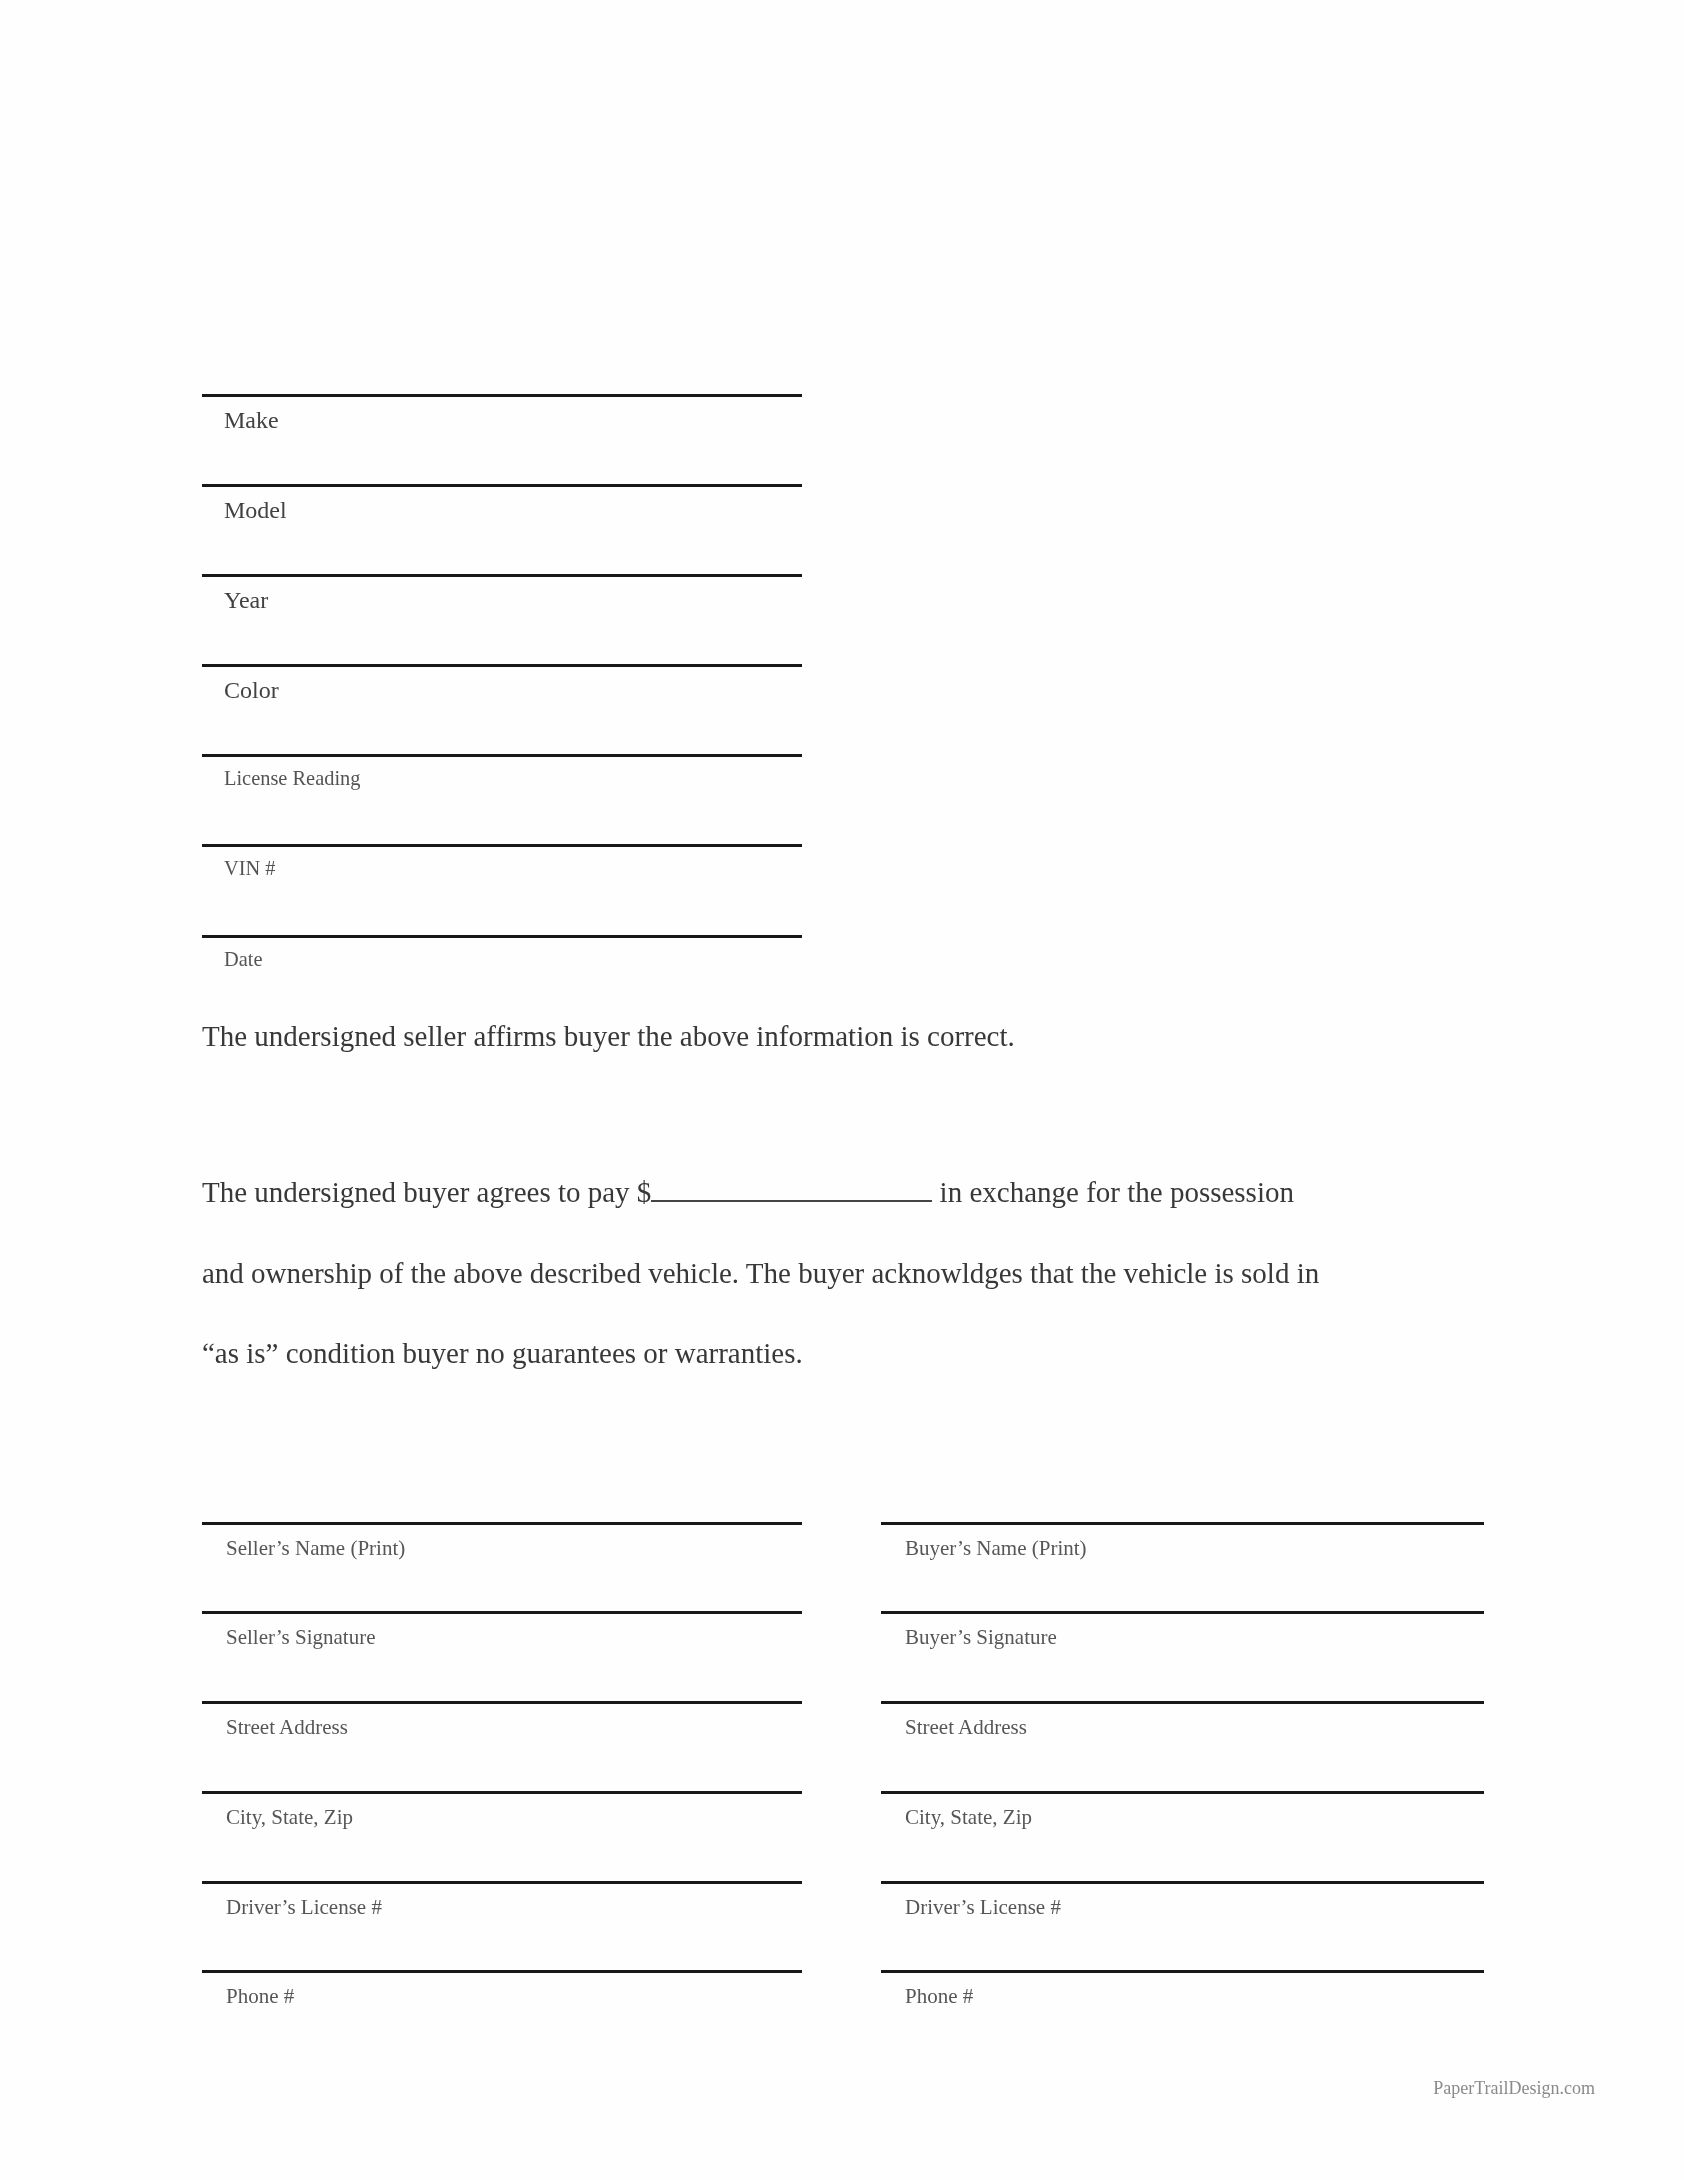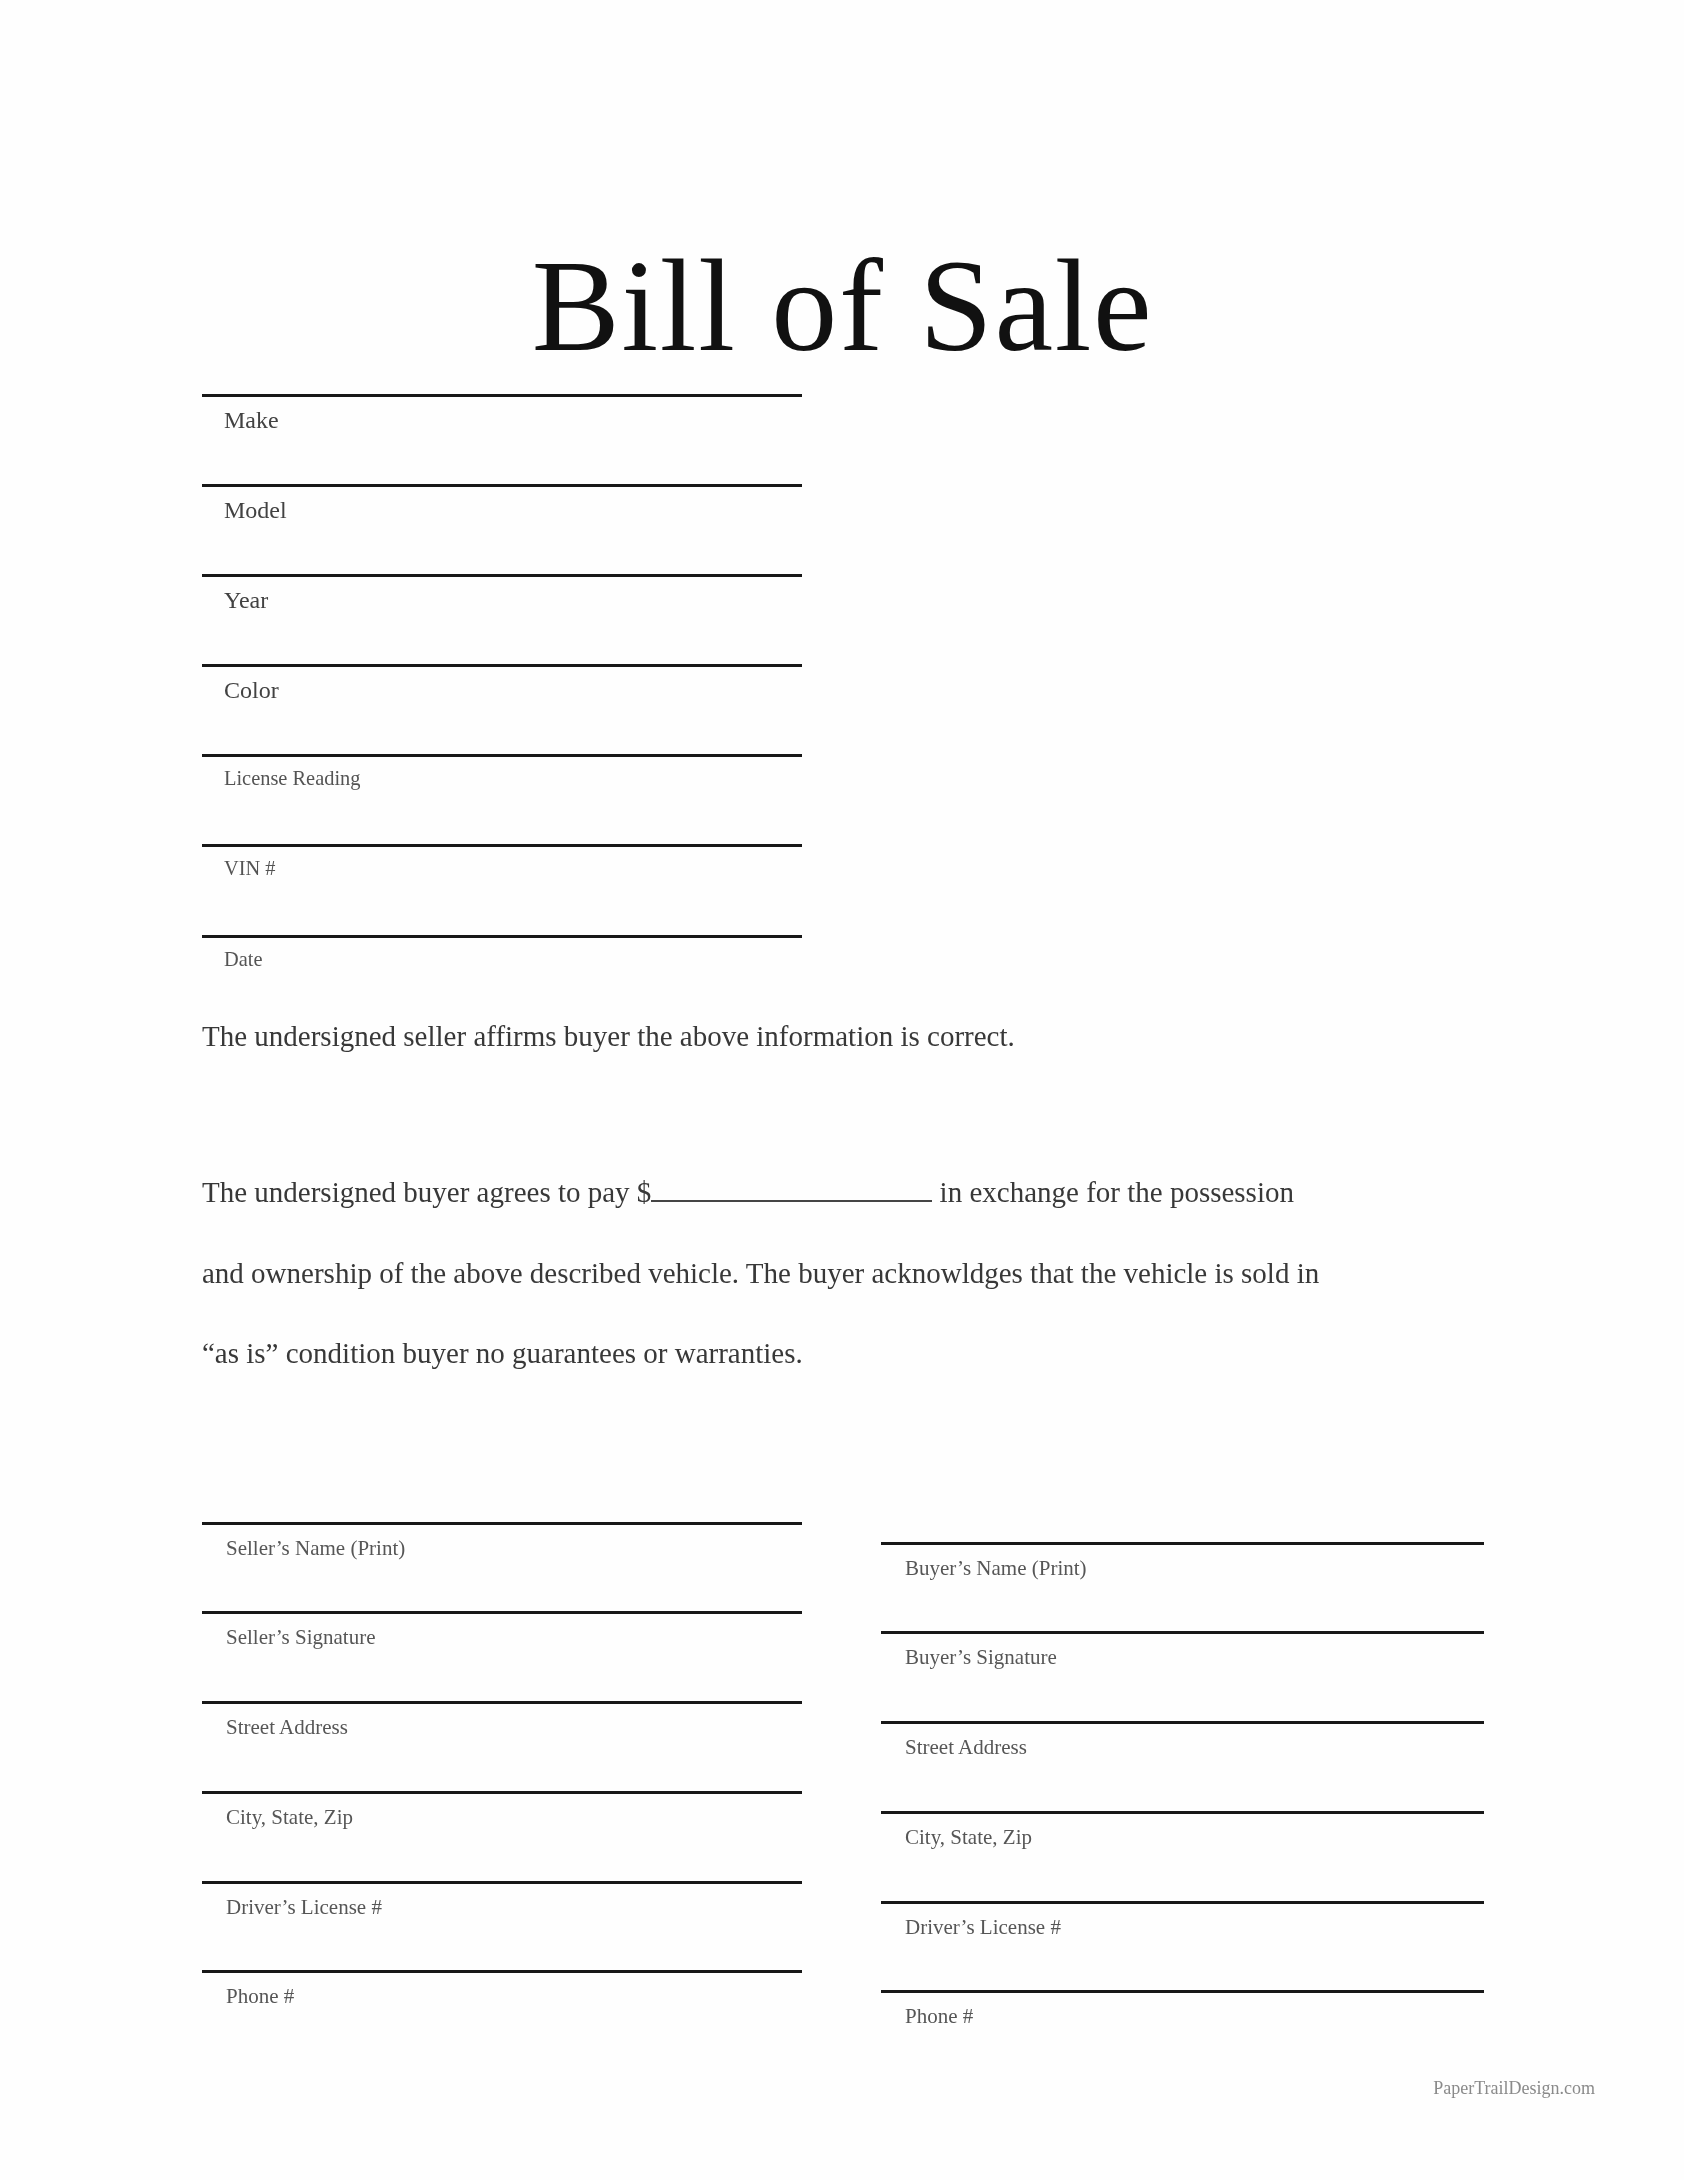--- a/index.html
+++ b/index.html
@@ -58,21 +58,21 @@
     width: 281px;
     border-bottom: 2.6px solid #454545;
   }
   
   .sig-col {
     position: absolute;
     top: 1522px;
     height: 545px;
   }
   .sig-col.left  { left: 202px;  width: 600px; }
-  .sig-col.right { left: 881px; width: 603px; margin-top: 20px; }
+  .sig-col.right { left: 881px; width: 603px; }
   .srow {
     position: absolute;
     left: 0;
     width: 100%;
   }
   .srow .flabel {
     font-size: 21px;
     color: #565656;
     margin: 10.2px 0 0 24px;
   }
@@ -83,21 +83,20 @@
     font-size: 18px;
     color: #8a8a8a;
     text-align: right;
   }
 </style>
 </head>
 <body>
 
 <div class="page">
 
-  <h1 class="doc-title">Bill of Sale</h1>
 
   <div>
     <div class="vrow" style="top:358px">
       <div class="fline"></div>
       <div class="flabel label-lg">Make</div>
     </div>
     <div class="vrow" style="top:448px">
       <div class="fline"></div>
       <div class="flabel label-lg">Model</div>
     </div>

